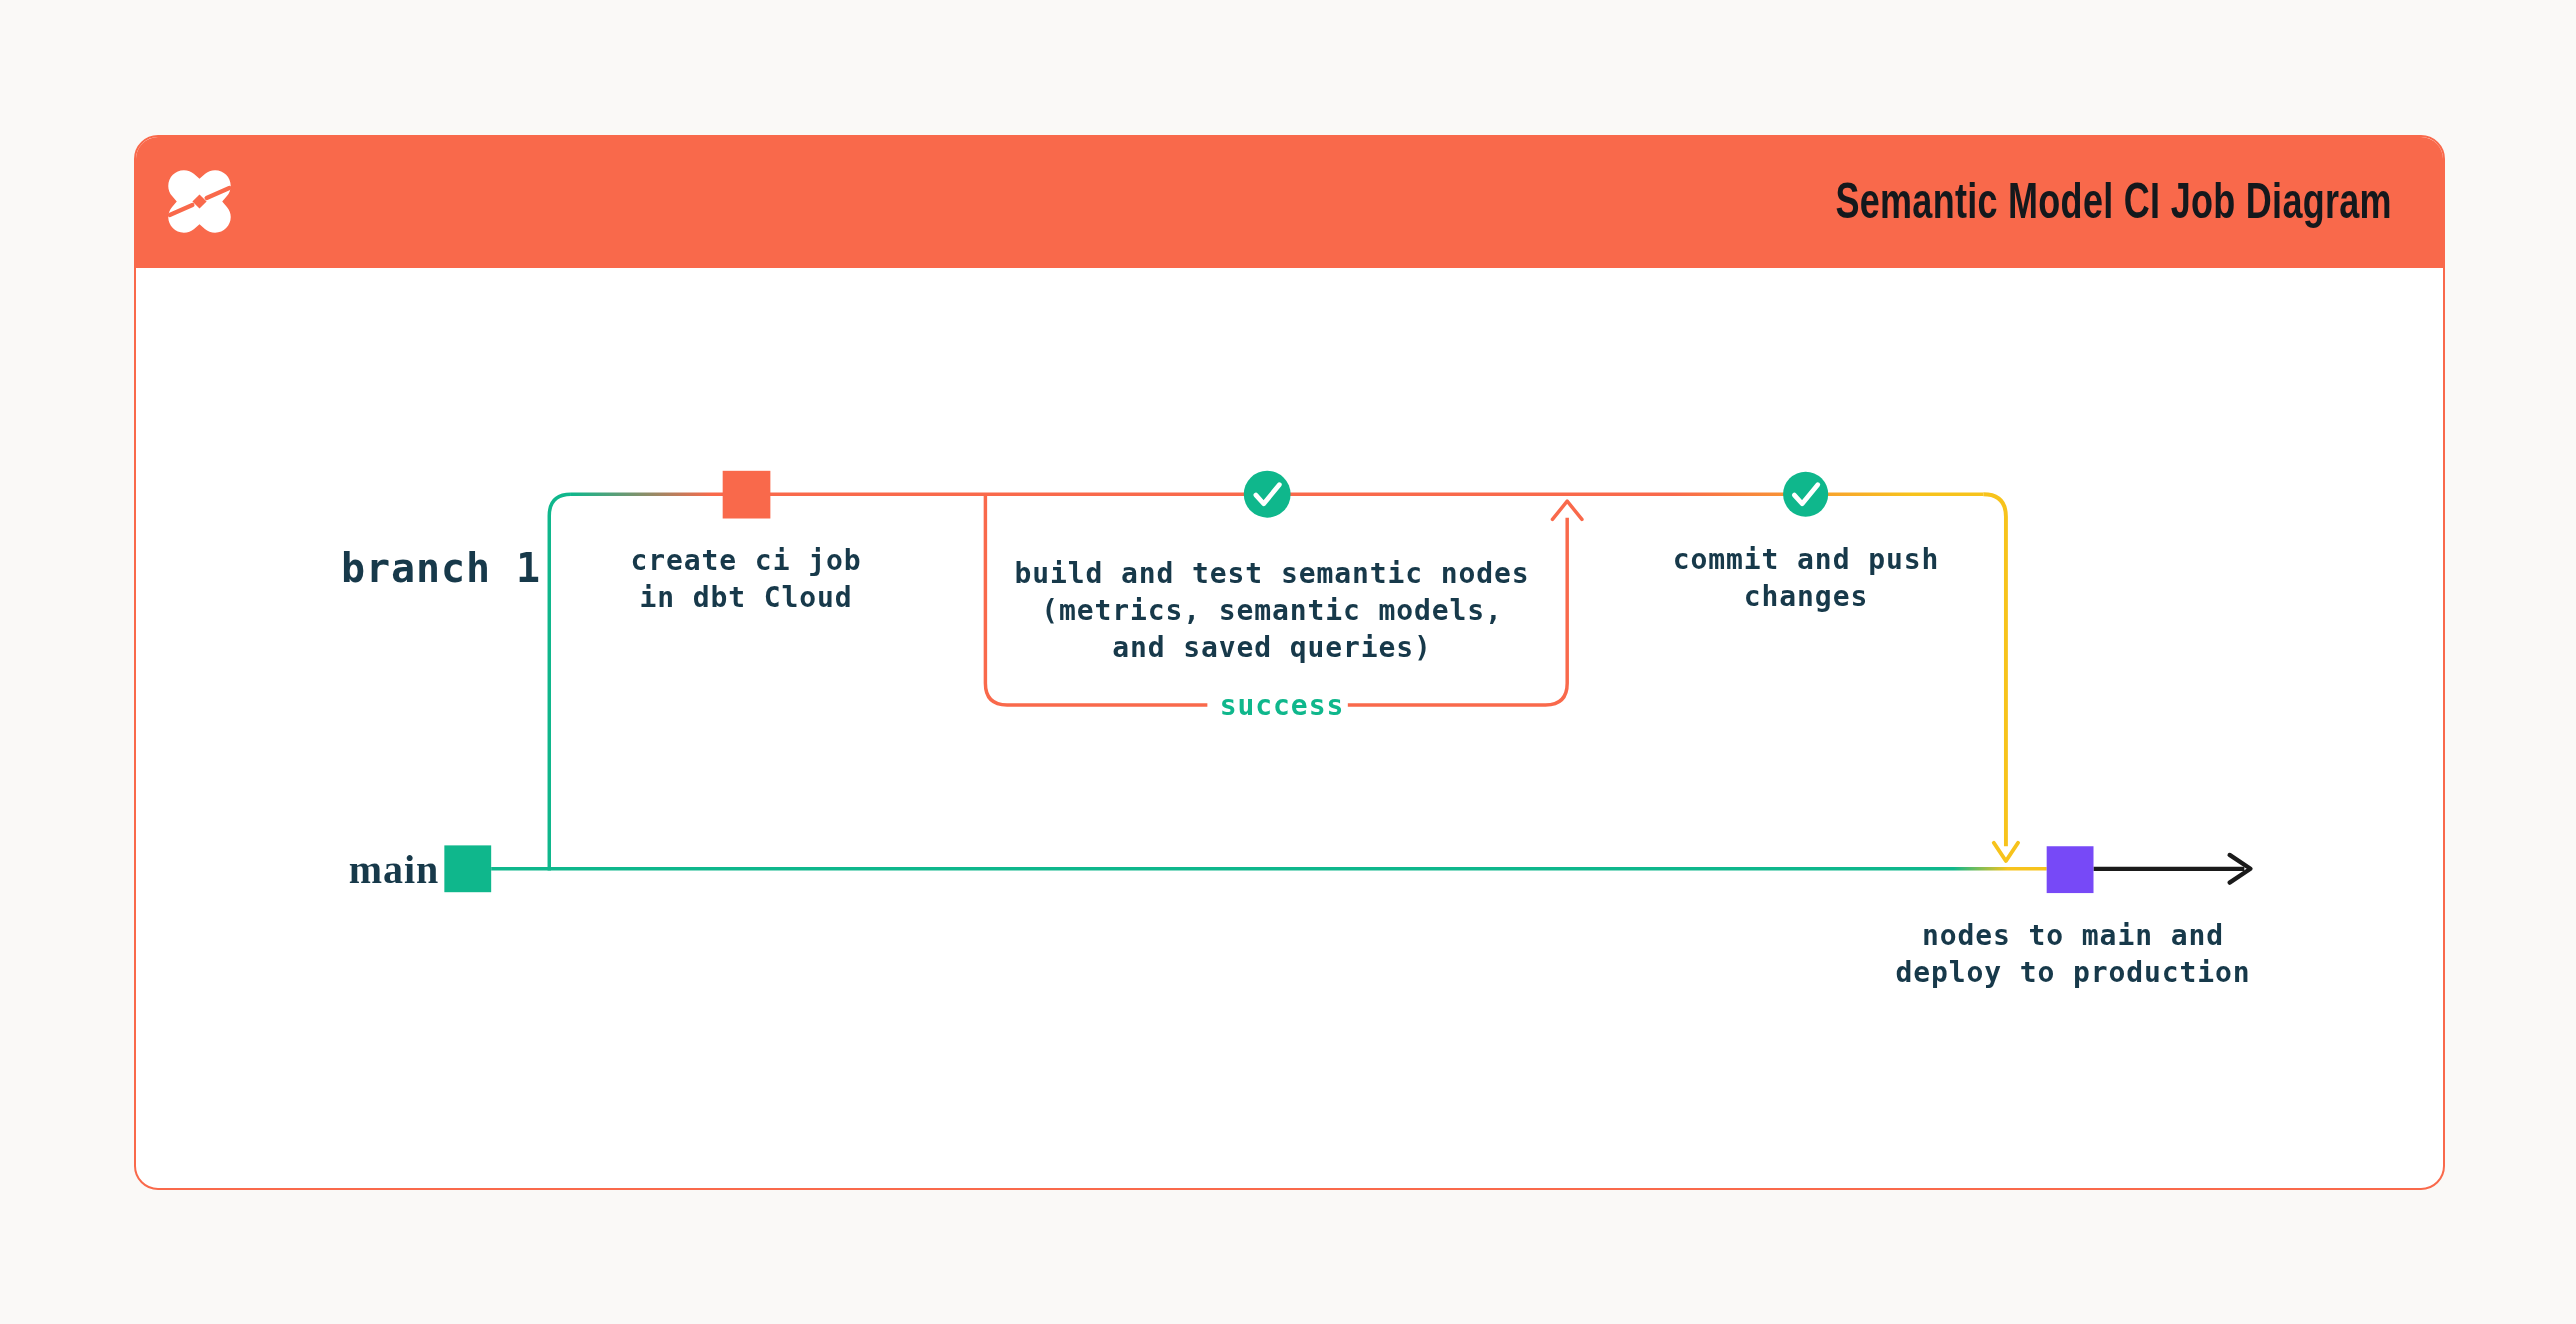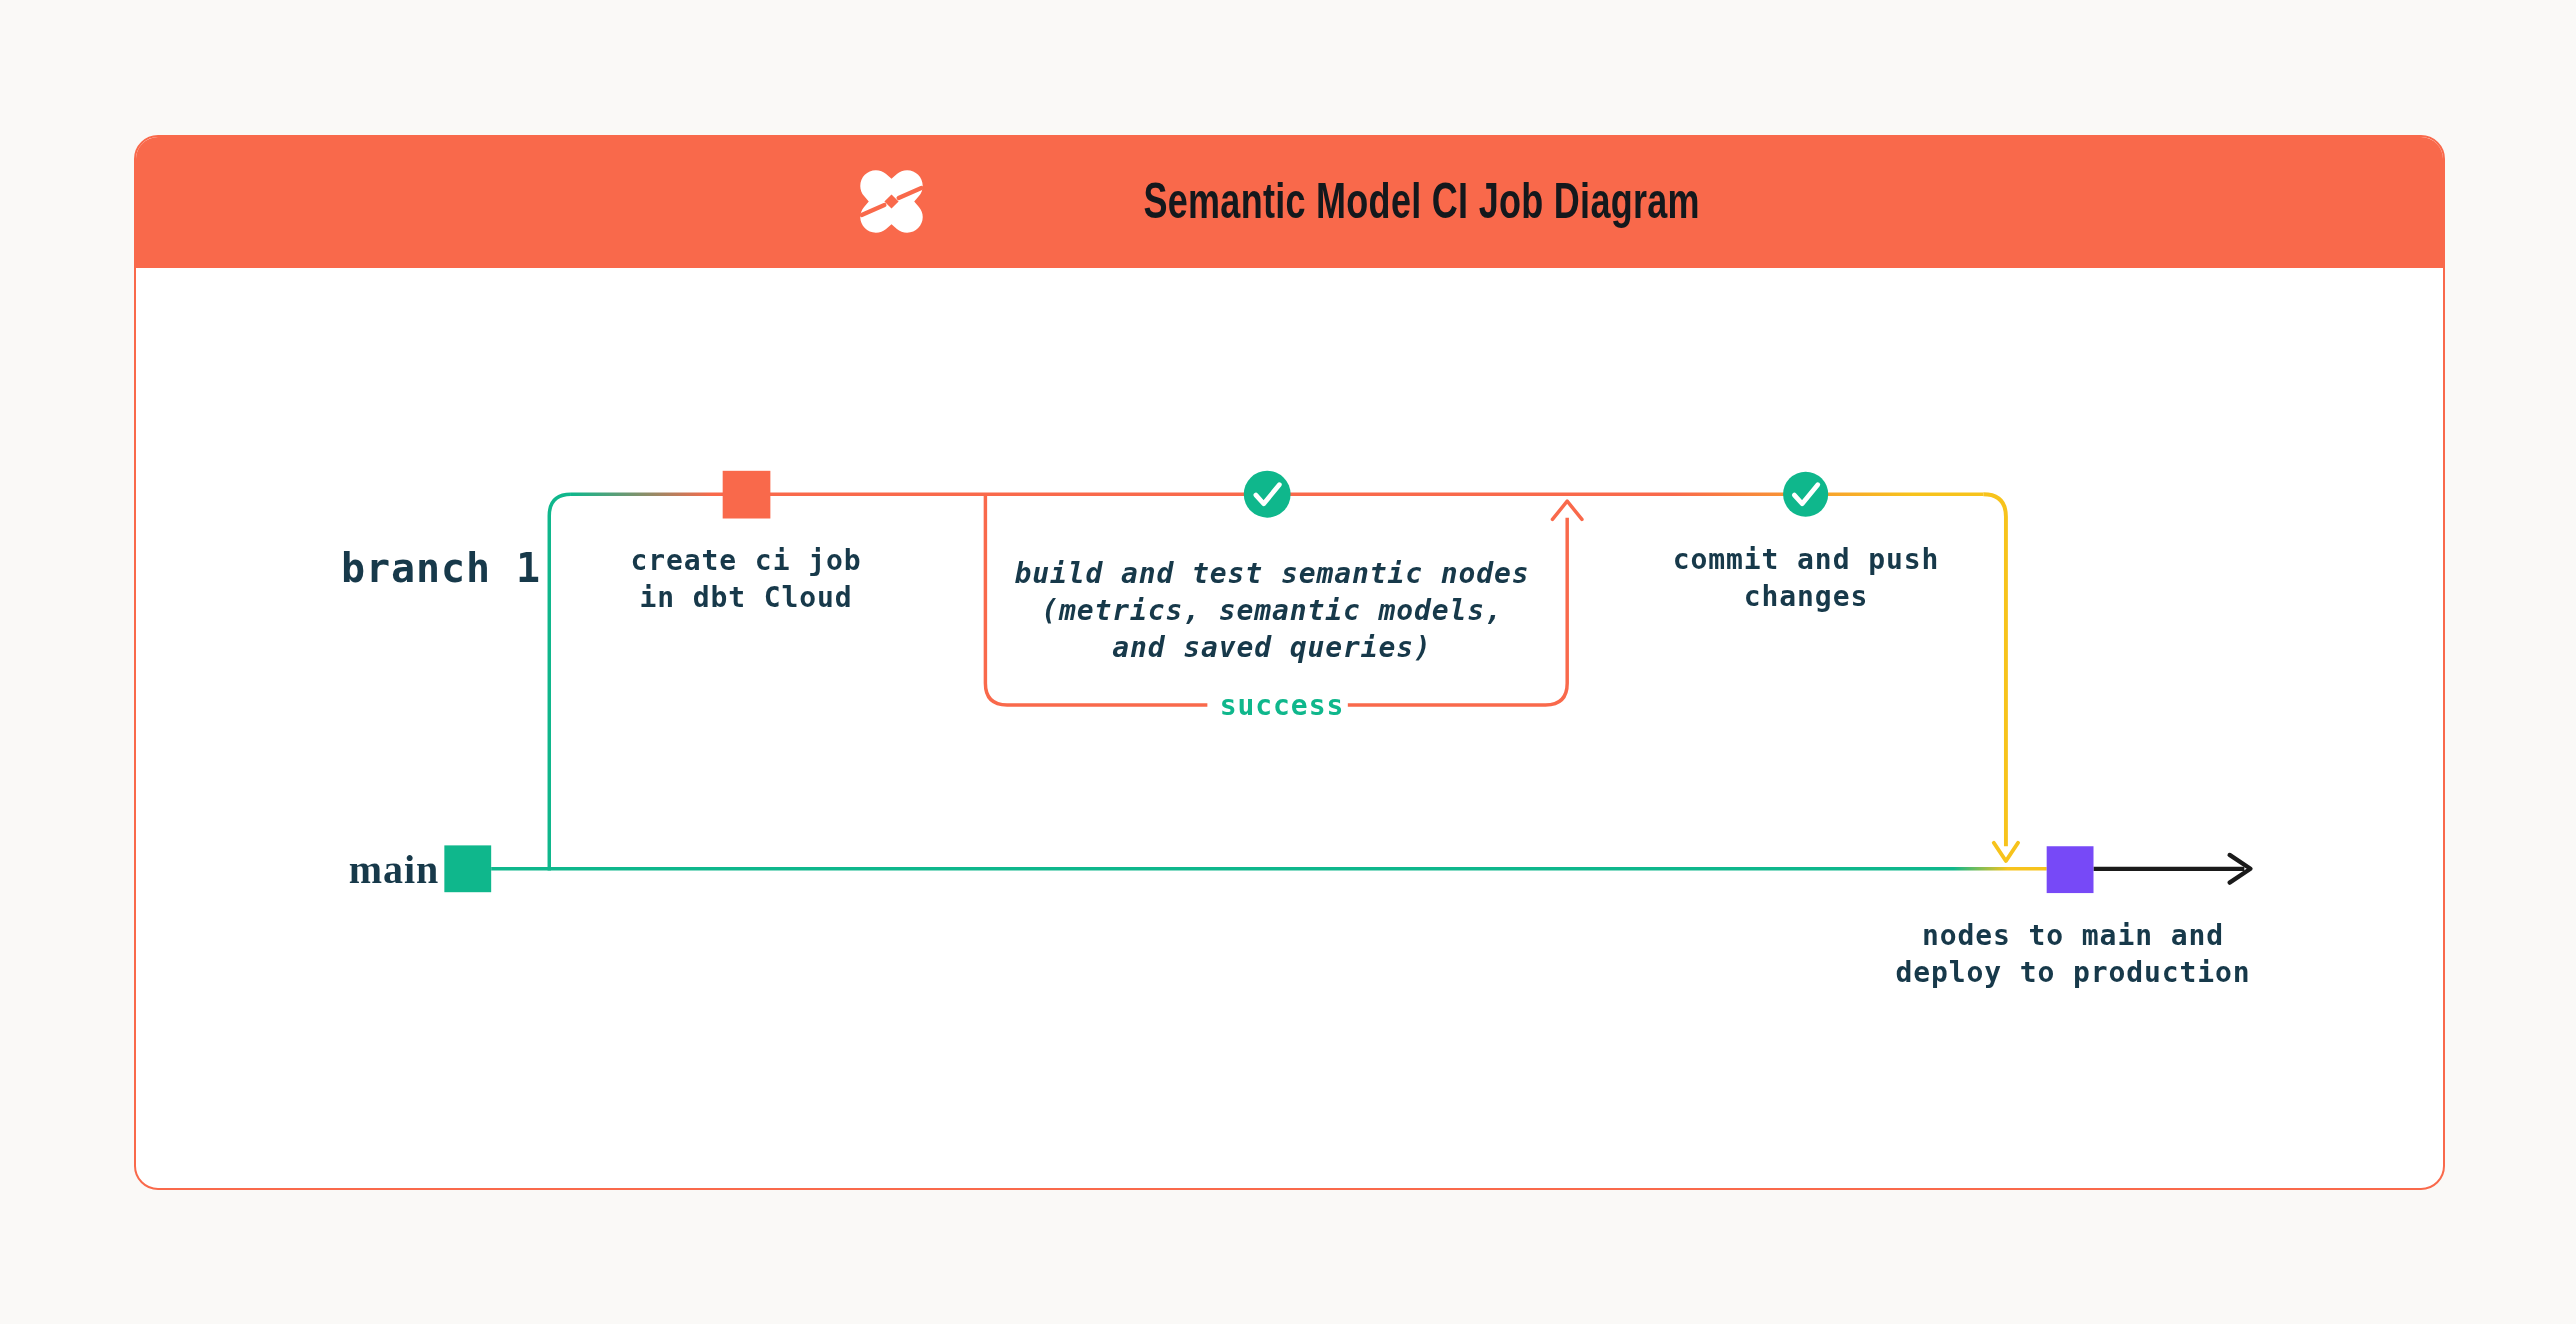--- a/index.html
+++ b/index.html
@@ -18,21 +18,21 @@
     position:absolute;left:134px;top:135px;width:2311px;height:1055px;
     background:var(--card-bg);
     border:2.6px solid var(--coral);
     border-radius:24px;
     overflow:hidden;
   }
   .card-header{
     position:absolute;left:-2.6px;top:-2.6px;right:-2.6px;height:134px;
     background:var(--coral);
     border-radius:24px 24px 0 0;
-    display:flex;align-items:center;justify-content:center;
+    display:flex;align-items:center;justify-content:space-between;
     padding:0 54px 0 31px;
   }
   .logo{width:71px;height:71px;flex:0 0 auto;}
   .header-title{
     font-family:"Liberation Sans","DejaVu Sans",sans-serif;
     font-weight:bold;font-size:50px;color:var(--title-ink);
     transform:scaleX(0.72);transform-origin:100% 50%;
     white-space:nowrap;letter-spacing:0.4px;
   }
   .diagram-svg{position:absolute;left:0;top:0;width:2576px;height:1324px;pointer-events:none;}
@@ -111,21 +111,21 @@
     <circle cx="2082" cy="570" r="26" fill="#0FB78C" style="fill:var(--green)"></circle>
     <path d="M2069 571 L2078 581 L2096 559" fill="none" stroke="#FFFFFF" stroke-width="5.5" stroke-linecap="round" stroke-linejoin="round"></path>
   </g>
 </svg>
 
 <div class="lbl lbl-branch" style="left:422px;top:568px;margin-left:19px;">branch 1</div>
 <div class="lbl lbl-branch" style="left:394px;top:869px;font-family:Liberation Serif, serif;">main</div>
 
 <div class="lbl lbl-node" style="left:746px;top:579px;">create ci job
 in dbt Cloud</div>
-<div class="lbl lbl-node" style="left:1272px;top:610px;font-style:italic;">build and test semantic nodes
+<div class="lbl lbl-node" style="left:1272px;top:610px;">build and test semantic nodes
 (metrics, semantic models,
 and saved queries)</div>
 <div class="lbl lbl-node" style="left:1806px;top:578px;">commit and push
 changes</div>
 <div class="lbl lbl-success" style="left:1274px;top:705px;">success</div>
 <div class="lbl lbl-node" style="left:2073px;top:954px;">nodes to main and
 deploy to production</div>
 
 
 </body></html>

